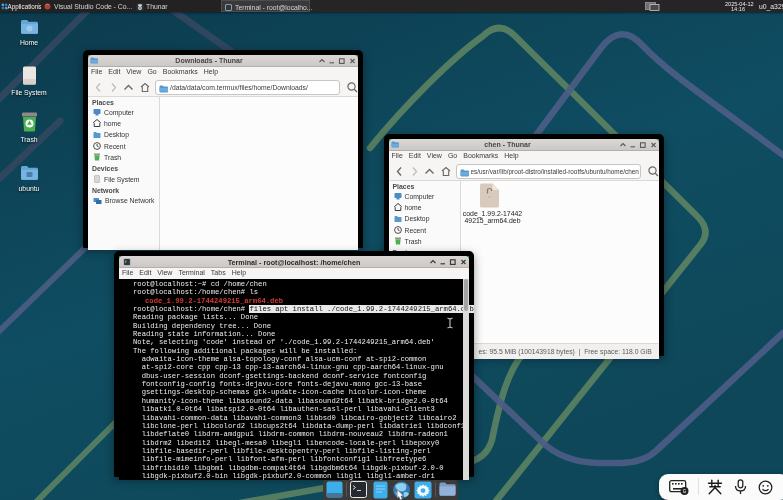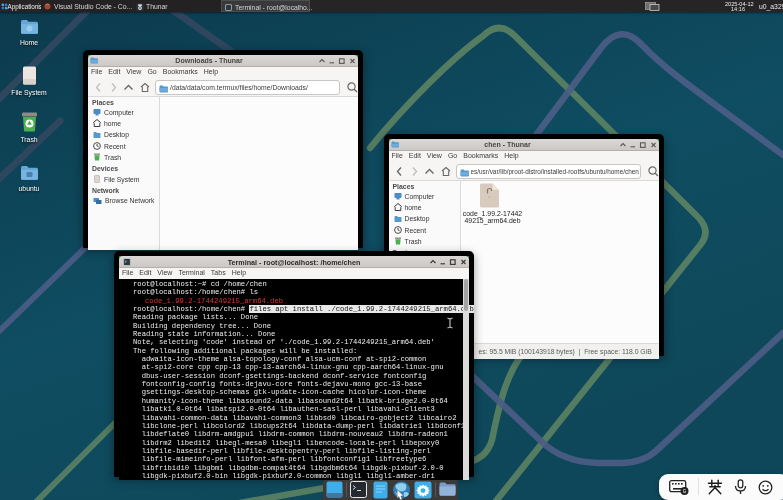--- a/index.html
+++ b/index.html
@@ -29,21 +29,21 @@
 .wbody { position:relative; display:flex; }
 .spane { background:#fbfafa; border-right:1px solid #dcd9d6; font-size:6.8px; color:#333; }
 .spane .hdr { font-weight:bold; color:#4a4a4a; margin:2.5px 0 1px 4px; font-size:6.9px; }
 .spane .hdr:first-child { margin-top:1.5px; }
 .sprow { display:flex; align-items:center; height:11.3px; padding-left:5px; white-space:nowrap; }
 .sprow svg { margin-right:3px; flex:none; }
 .mainarea { background:#fcfcfc; flex:1; }
 
 #term .tcontent { position:relative; background:#000; }
 #term pre { font-family:"Liberation Mono", monospace; font-size:7.2px; line-height:8.35px; color:#ededed; position:absolute; left:14px; top:1.5px; letter-spacing:0; }
-#term .red { color:#d33a30; font-weight:normal;padding-left:12px; }
+#term .red { color:#d33a30; font-weight:bold;padding-left:12px; }
 #term .inv { background:#e8e8e8; color:#111; }
 
 #dock { position:absolute; left:323px; top:480px; width:135px; height:20px; background:#3b3a39; border-radius:3px 3px 0 0; }
 
 #ime { position:absolute; left:659px; top:474px; width:130px; height:26px; background:#fbfbfb; border-radius:9px; box-shadow:0 1px 4px rgba(0,0,0,.35); }
 </style>
 </head>
 <body>
 <svg id="wall" viewBox="0 0 783 500" preserveAspectRatio="none">
   <defs>

